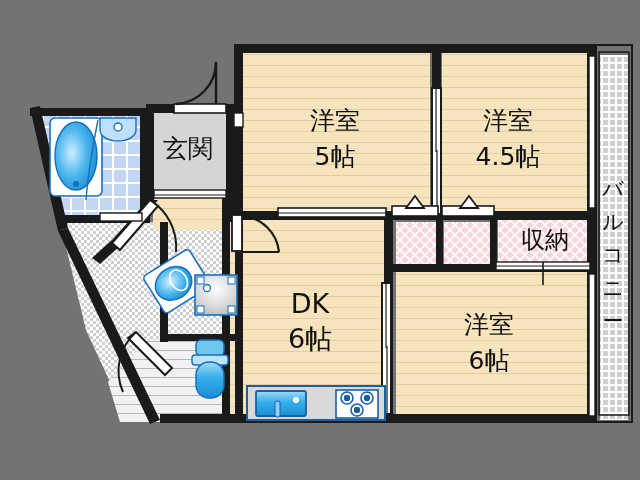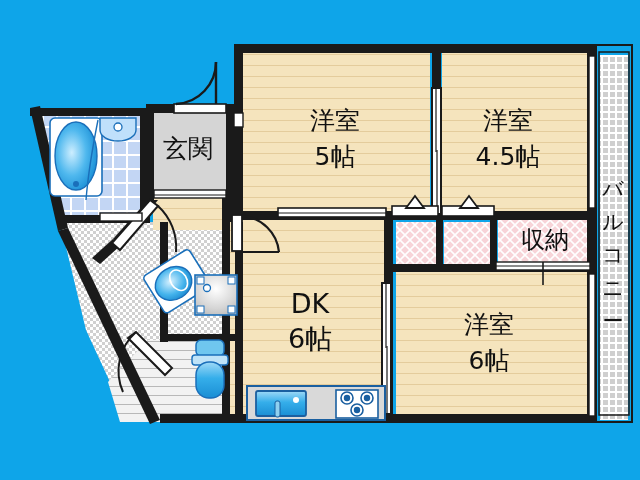--- a/index.html
+++ b/index.html
@@ -1,18 +1,18 @@
 <!DOCTYPE html>
 <html><head>
 <meta charset="utf-8">
 <style>
   html,body{margin:0;padding:0;background:#ffffff;}
   body{width:640px;height:480px;overflow:hidden;
        font-family:"DejaVu Sans","Liberation Sans",sans-serif;}
-  #plan{position:relative;width:640px;height:480px;background:#0ea5e9;text-align:right;}
+  #plan{position:relative;width:640px;height:480px;background:#737373;text-align:right;}
   svg{display:block;}
   .lbl{font-family:"DejaVu Sans","Liberation Sans",sans-serif;
        fill:#111;text-anchor:middle;dominant-baseline:middle;}
 </style>
 </head>
 <body>
 
 <div id="plan">
 <svg width="640" height="480" viewBox="0 0 640 480" xmlns="http://www.w3.org/2000/svg">
 

